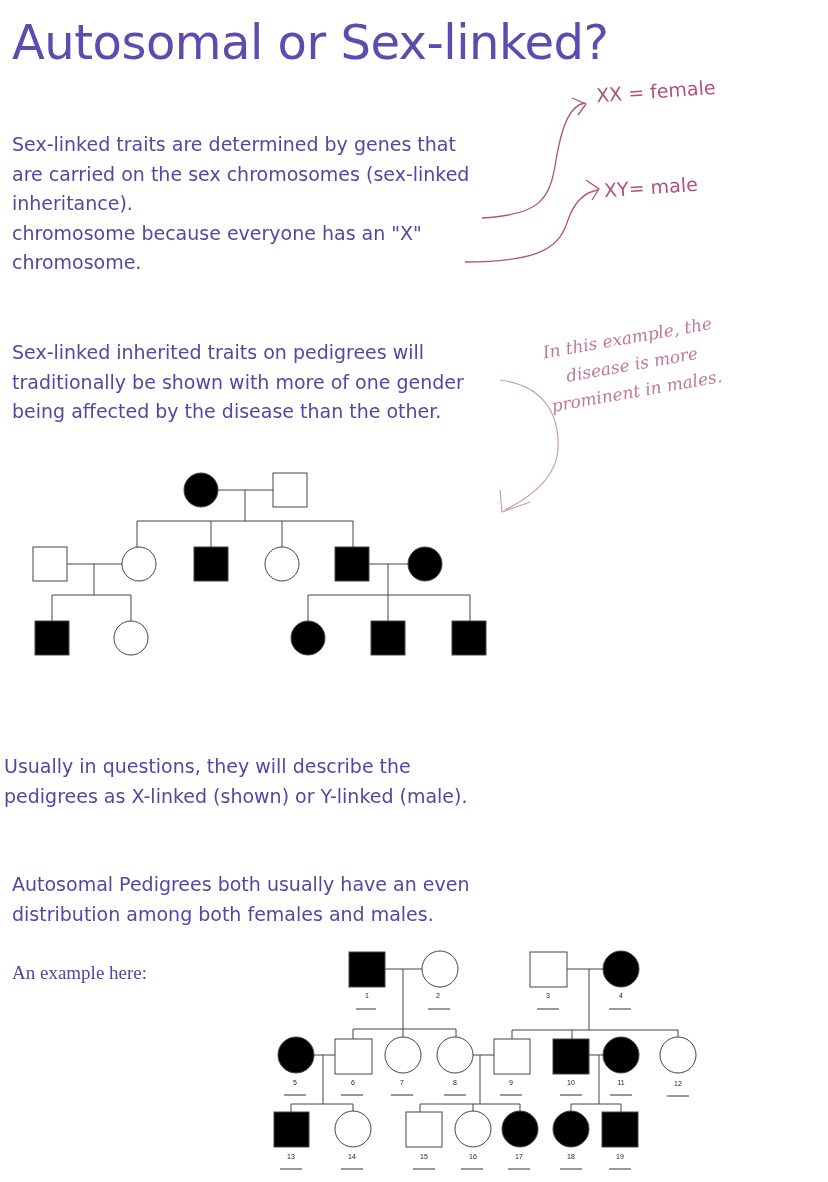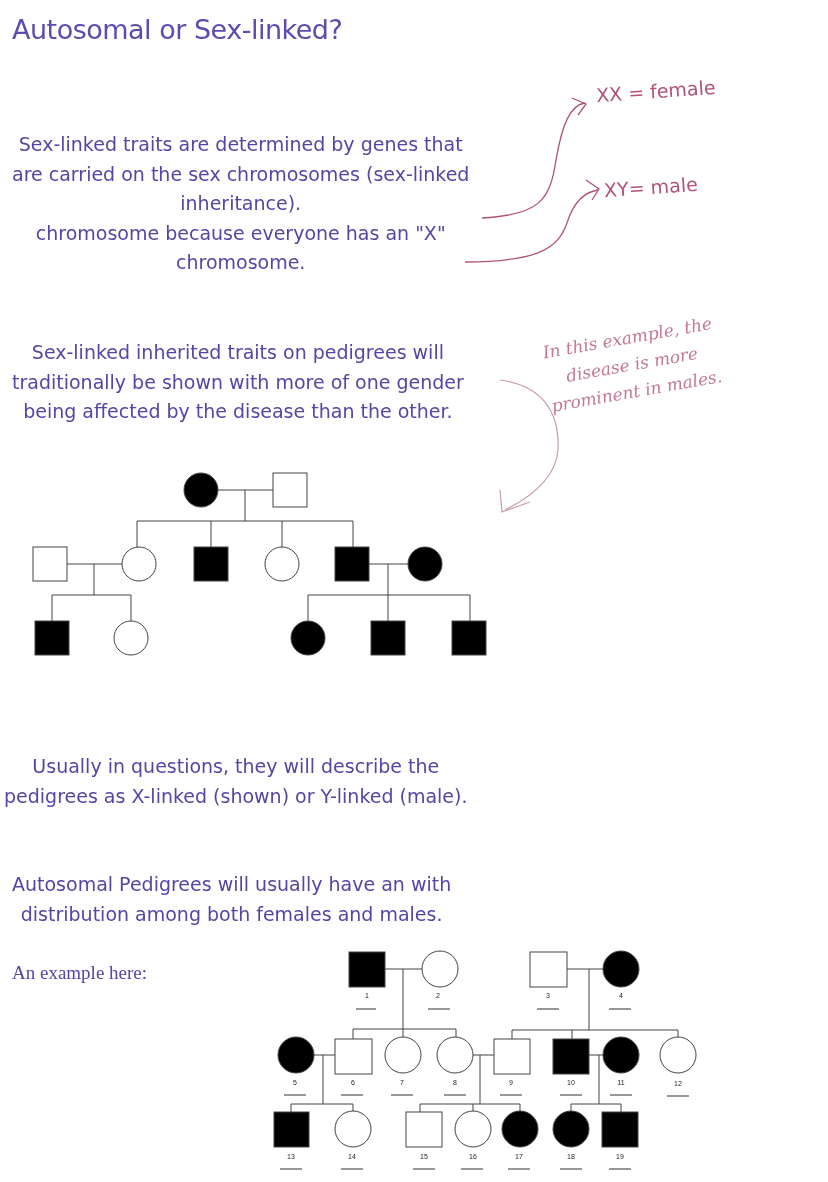--- a/index.html
+++ b/index.html
@@ -1,21 +1,21 @@
 <!DOCTYPE html>
 <html><head>
 <meta charset="utf-8">
 <style>
   html, body { margin:0; padding:0; background:#ffffff; }
   body { width:828px; height:1182px; position:relative; overflow:hidden;
          font-family:"DejaVu Sans", sans-serif; color:#5b4aa8; }
   .abs { position:absolute; }
-  .title { left:12px; top:14px; font-size:27px; letter-spacing:-0.5px; color:#5d4bb0; white-space:nowrap; }
+  .title { left:12px; top:14px; font-size:48px; letter-spacing:-0.5px; color:#5d4bb0; white-space:nowrap; }
   .para { font-size:19px; line-height:29.5px; color:#5546a5; white-space:nowrap; }
-  .para .line { display:block;text-align:center; }
+  .para .line { display:block; }
   .note { color:#b0527a; font-size:19px; white-space:nowrap; }
   .note2 { color:#c27896; font-family:"DejaVu Serif", serif; font-style:italic; font-size:17px; white-space:nowrap; }
   svg.ped { position:absolute; overflow:visible; }
   .lbl { font-family:"Liberation Sans", sans-serif; font-size:7px; fill:#222; }
 </style>
 </head>
 <body>
 
 <div class="abs title">Autosomal or Sex-linked?</div>
 
@@ -92,21 +92,21 @@
     <rect x="432" y="161" width="34" height="34" fill="#000"></rect>
   </g>
 </svg>
 
 <div class="abs para" style="left:4px; top:752px;">
   <span class="line">Usually in questions, they will describe the</span>
   <span class="line">pedigrees as X-linked (shown) or Y-linked (male).</span>
 </div>
 
 <div class="abs para" style="left:12px; top:870px;">
-  <span class="line">Autosomal Pedigrees will usually have an with</span>
+  <span class="line">Autosomal Pedigrees both usually have an even</span>
   <span class="line">distribution among both females and males.</span>
 </div>
 
 <div class="abs para" style="left:12px; top:958px;font-family:Liberation Serif, serif;">An example here:</div>
 
 <svg class="ped" style="left:260px;top:940px" width="450" height="240">
   <g stroke="#444" stroke-width="1" fill="none">
     <line x1="125" y1="29" x2="162" y2="29"></line>
     <line x1="143" y1="29" x2="143" y2="89"></line>
     <line x1="93" y1="89" x2="196" y2="89"></line>

